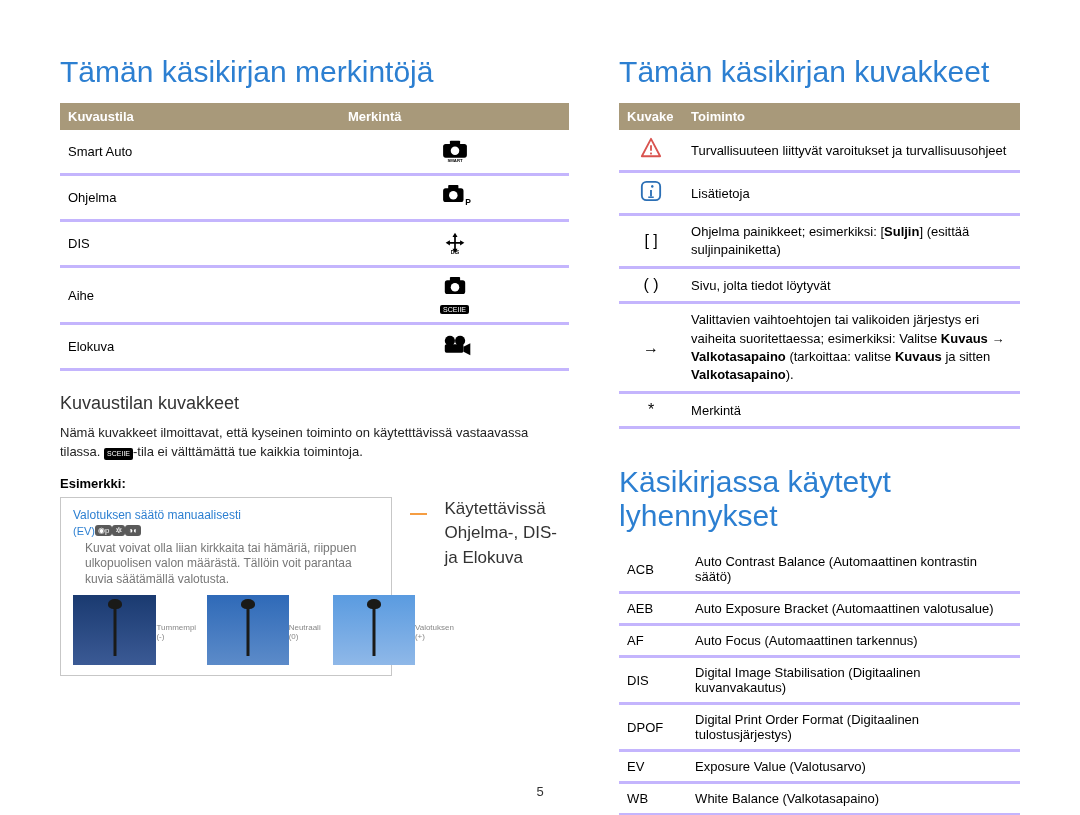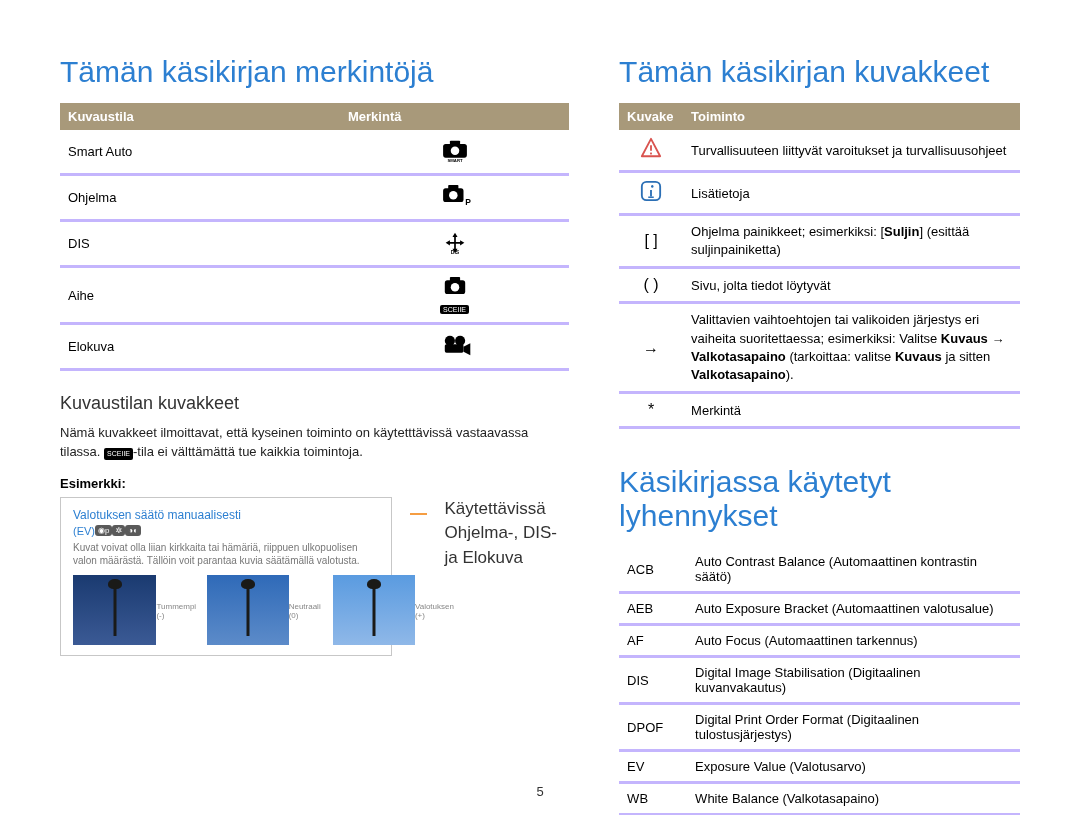--- a/index.html
+++ b/index.html
@@ -15,21 +15,21 @@
   .abbr-table td:first-child, .abbr-table th:first-child { width: 68px; }
   .section-sub { font-size: 18px; margin: 22px 0 10px; color: #333; }
   .body-p { font-size: 13px; line-height: 1.45; color: #222; }
   .bold { font-weight: 700; }
   .example-label { font-weight: 700; font-size: 13px; margin: 14px 0 6px; }
   .example-wrap { display:flex; align-items:flex-start; gap:18px; }
   .example-box { border: 1px solid #c7c7c7; padding: 10px 12px; width: 332px; font-size: 11px; }
   .ex-title { color: #2c7fd1; font-size: 12px; margin-bottom: 3px; }
   .ex-ev { color: #2c7fd1; font-size: 11px; display:flex; align-items:flex-start; }
   .ex-ev .mini-icon { background: #5a5a5a; color:#fff; border-radius:3px; font-size:8px; padding:1px 3px; }
-  .ex-body { color:#777; font-size:10px; line-height:1.3; margin-top:4px; }
+  .ex-body { color:#777; font-size:12px; line-height:1.3; margin-top:4px;margin-left:12px; }
   .ex-imgs { display:flex; gap:4px; margin-top:8px; }
   .thumb { width:90px; height:70px; position:relative; }
   .thumb .sky { position:absolute; inset:0; }
   .thumb .lamp { position:absolute; left:50%; top:6px; transform:translateX(-50%); width:3px; height:55px; background:#1a1a18; }
   .thumb .lampbulb { position:absolute; left:50%; top:4px; transform:translateX(-50%); width:14px; height:10px; background:#1a1a18; border-radius:50% 50% 40% 40%; }
   .thumb-label { font-size:8px; color:#888; margin-top:3px; }
   .thumb-wrap { display:flex; flex-direction:row; align-items:center; }
   .caption-right { font-size:17px; line-height:1.45; color:#333; }
   .connector { width: 40px; height: 2px; background: #f59d42; margin-top:16px; }
   .icon-svg { width:34px; height:26px; display:inline-block; }

